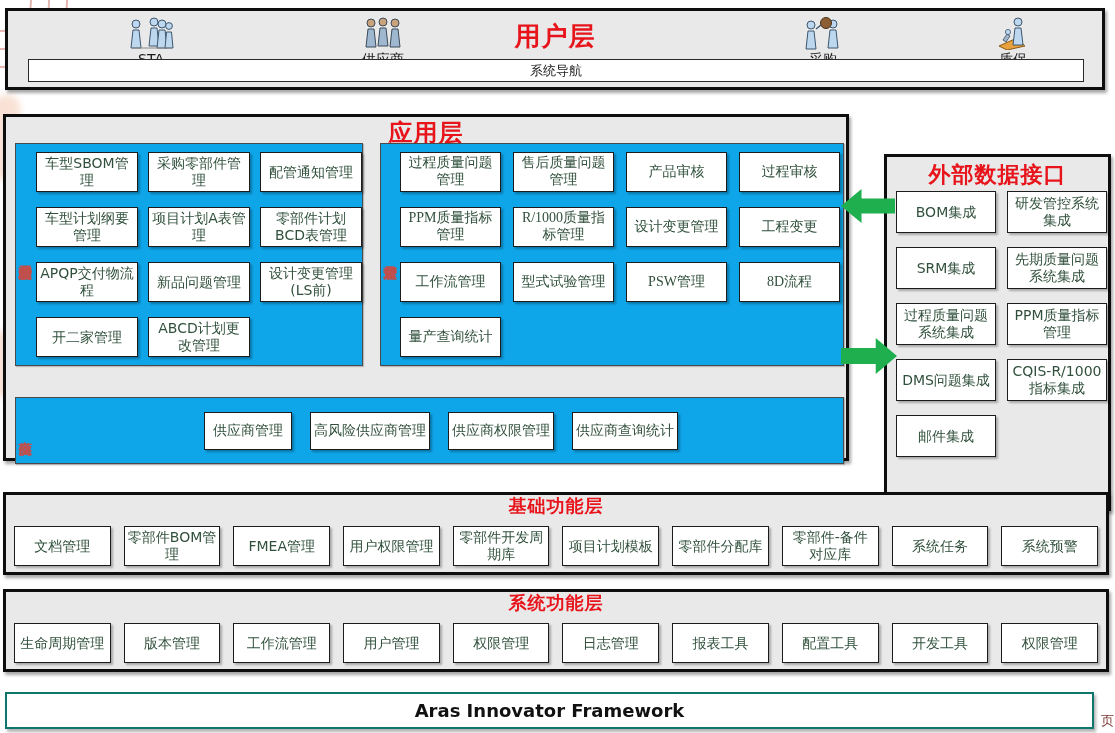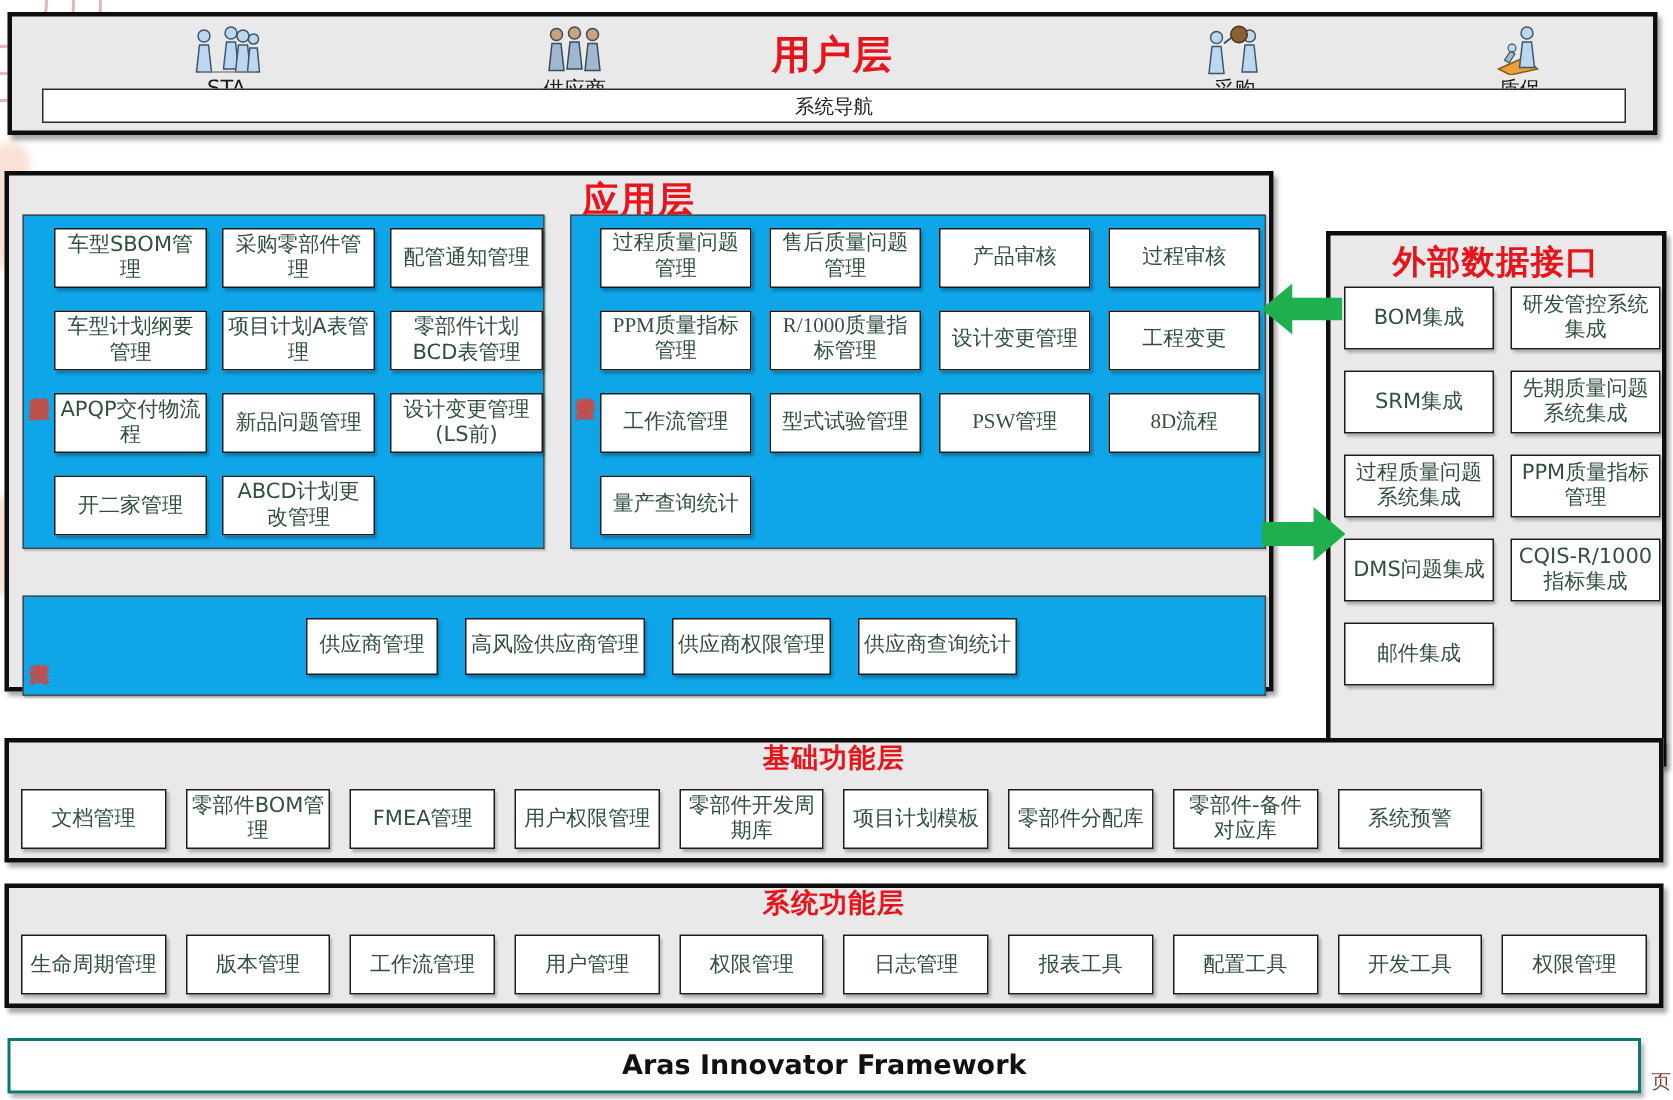--- a/index.html
+++ b/index.html
@@ -253,20 +253,21 @@
   <div class="layer-title">基础功能层</div>
   <div class="row10">
       <div class="item">文档管理</div>
       <div class="item">零部件BOM管理</div>
       <div class="item">FMEA管理</div>
       <div class="item">用户权限管理</div>
       <div class="item">零部件开发周期库</div>
       <div class="item">项目计划模板</div>
       <div class="item">零部件分配库</div>
       <div class="item">零部件-备件对应库</div>
+      <div class="item">系统任务</div>
       <div class="item">系统预警</div>
     </div>
 </div>
 
 <div class="panel" id="sys-layer">
   <div class="layer-title">系统功能层</div>
   <div class="row10">
       <div class="item">生命周期管理</div>
       <div class="item">版本管理</div>
       <div class="item">工作流管理</div>

